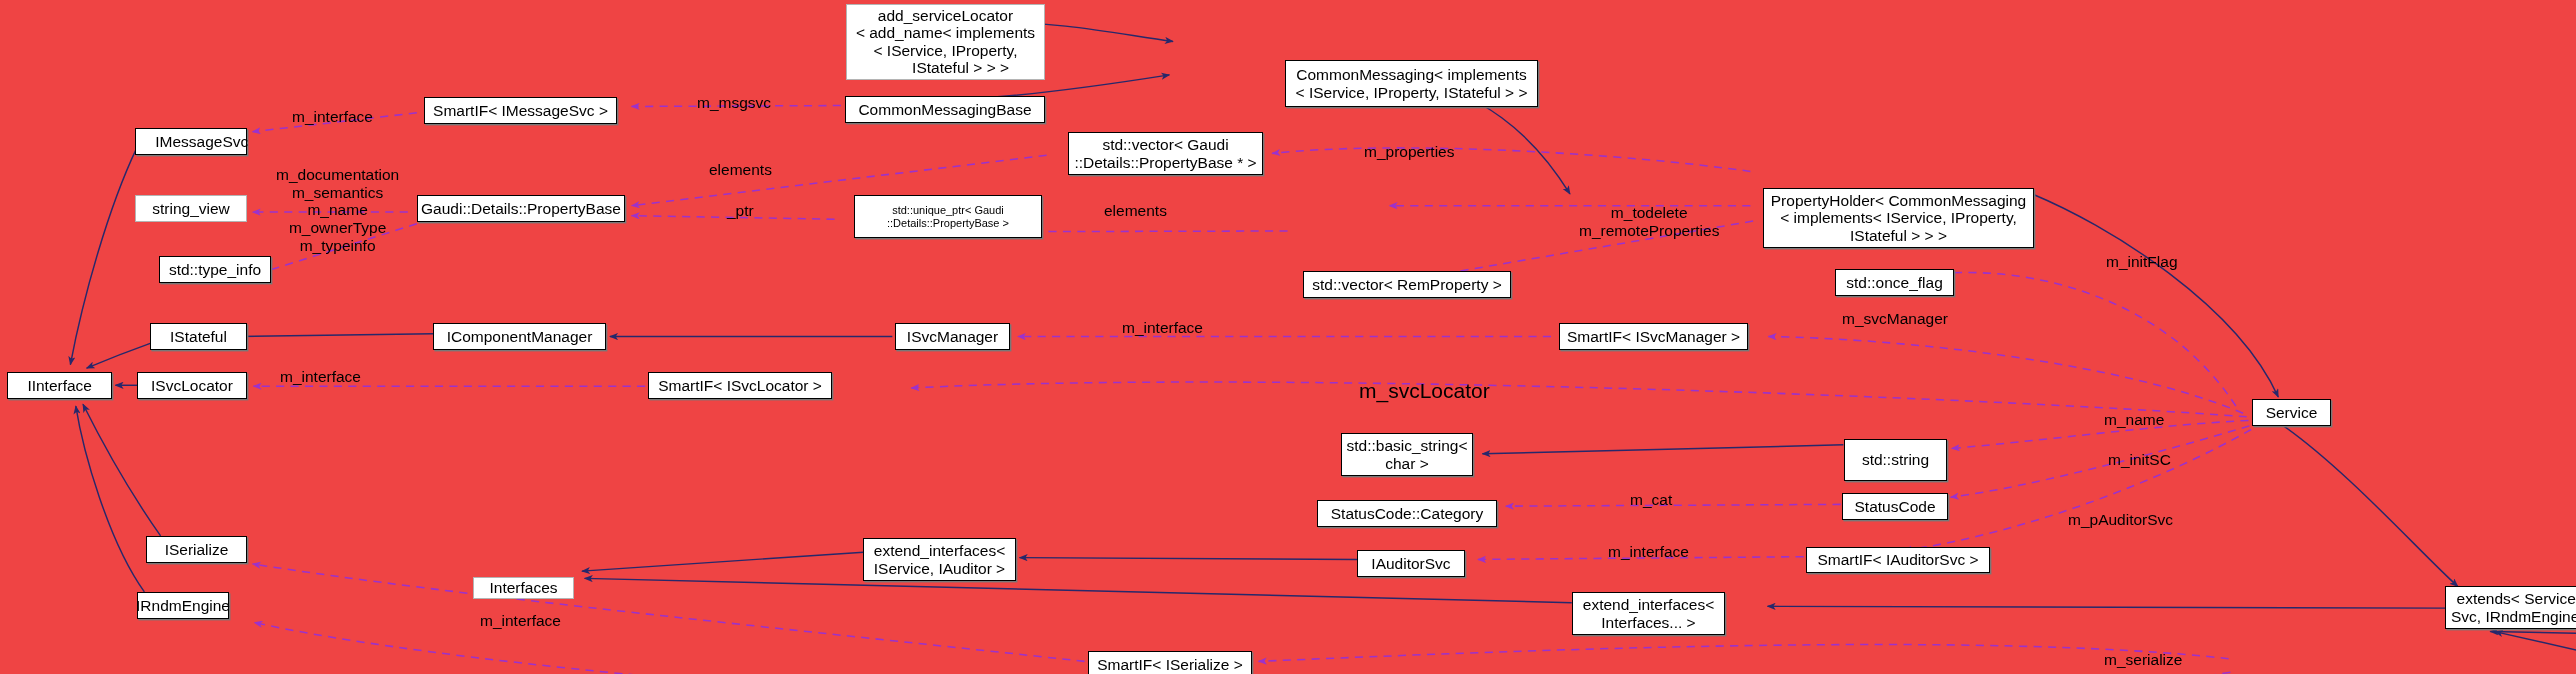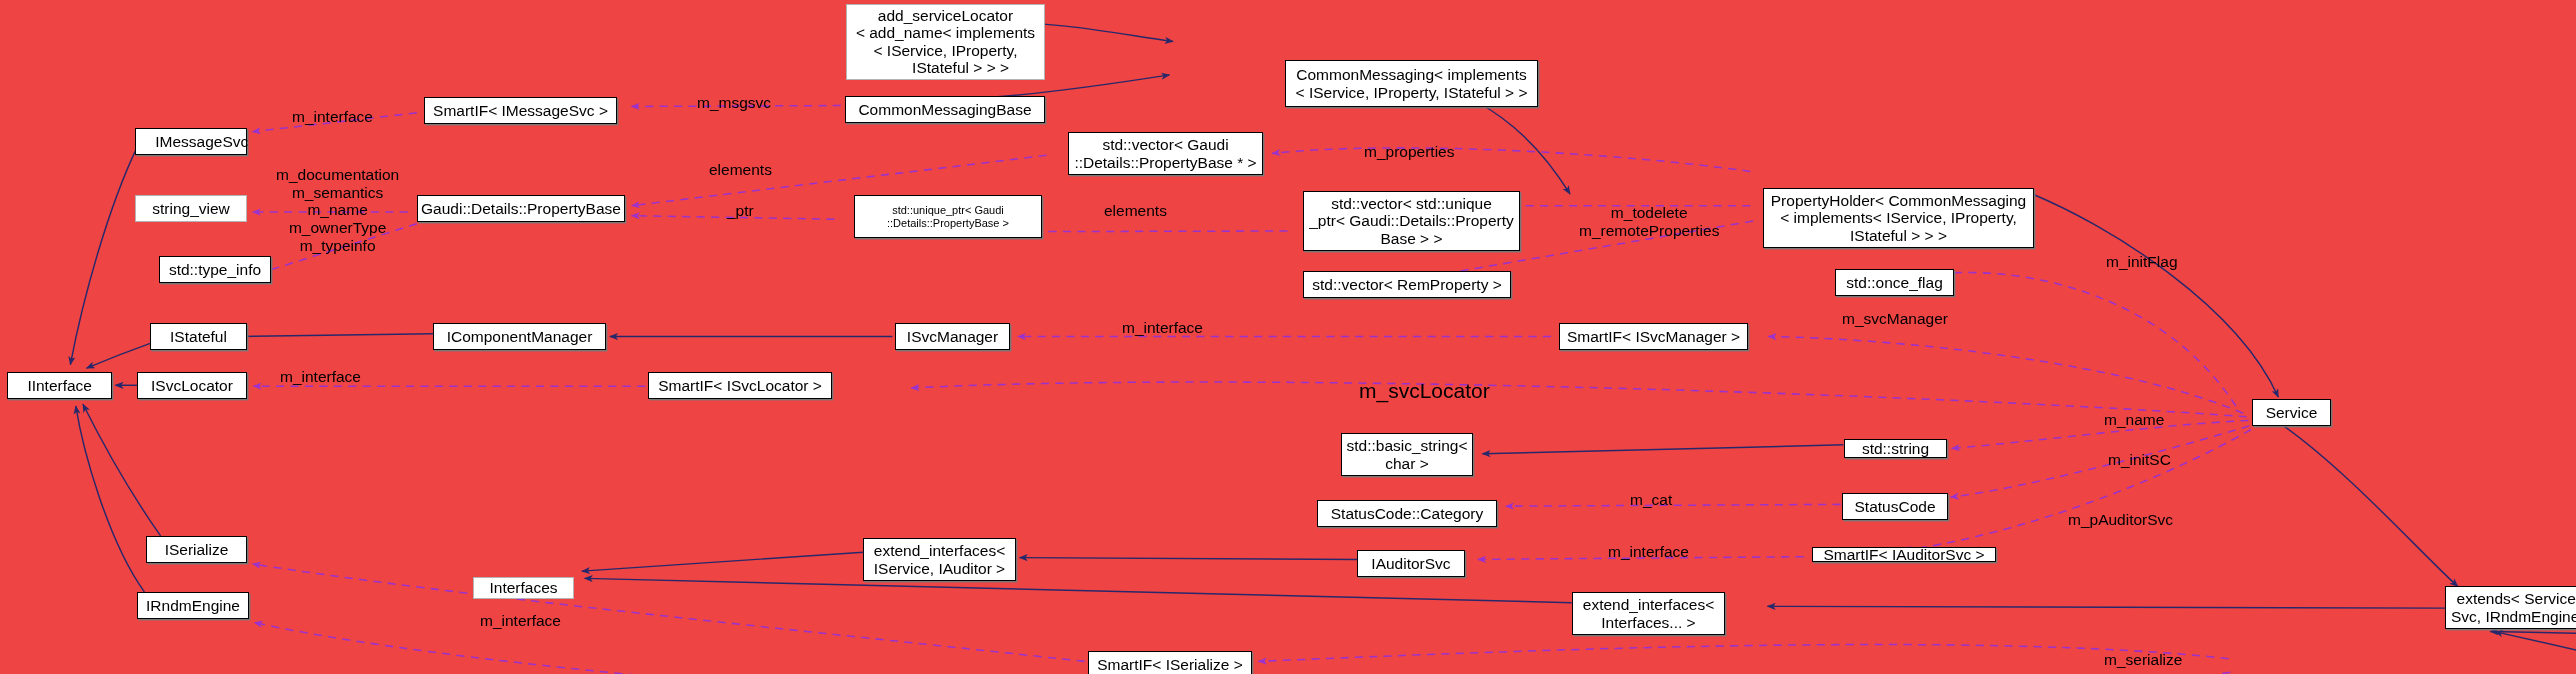--- a/index.html
+++ b/index.html
@@ -172,46 +172,43 @@
     <div class="node solid" style="left: 135px; top: 128px; width: 112px; height: 27px; font-size: 15.5px; padding-left: 25px;">IMessageSvc</div>
     <div class="node solid" style="left: 1068px; top: 132px; width: 195px; height: 43px; font-size: 15.5px;">std::vector&lt; Gaudi
 ::Details::PropertyBase * &gt;</div>
     <div class="node solid" style="left: 1763px; top: 188px; width: 271px; height: 60px; font-size: 15.5px;">PropertyHolder&lt; CommonMessaging
 &lt; implements&lt; IService, IProperty,
 IStateful &gt; &gt; &gt;</div>
     <div class="node light" style="left: 135px; top: 195px; width: 112px; height: 27px; font-size: 15.5px;">string_view</div>
     <div class="node solid" style="left: 417px; top: 195px; width: 208px; height: 27px; font-size: 15.5px;">Gaudi::Details::PropertyBase</div>
     <div class="node solid" style="left: 854px; top: 195px; width: 188px; height: 43px; font-size: 11px;">std::unique_ptr&lt; Gaudi
 ::Details::PropertyBase &gt;</div>
-    <div class="node solid" style="left: 1303px; top: 191px; width: 217px; height: 60px; font-size: 15.5px;">std::vector&lt; std::unique
-_ptr&lt; Gaudi::Details::Property
-Base &gt; &gt;</div>
     <div class="node solid" style="left: 135px; top: 256px; width: 112px; height: 27px; font-size: 15.5px; margin-left: 24px;">std::type_info</div>
     <div class="node solid" style="left: 1303px; top: 271px; width: 208px; height: 27px; font-size: 15.5px;">std::vector&lt; RemProperty &gt;</div>
     <div class="node solid" style="left: 1835px; top: 269px; width: 119px; height: 27px; font-size: 15.5px;">std::once_flag</div>
     <div class="node solid" style="left: 150px; top: 323px; width: 97px; height: 27px; font-size: 15.5px;">IStateful</div>
     <div class="node solid" style="left: 433px; top: 323px; width: 173px; height: 27px; font-size: 15.5px;">IComponentManager</div>
     <div class="node solid" style="left: 895px; top: 323px; width: 115px; height: 27px; font-size: 15.5px;">ISvcManager</div>
     <div class="node solid" style="left: 1559px; top: 323px; width: 189px; height: 27px; font-size: 15.5px;">SmartIF&lt; ISvcManager &gt;</div>
     <div class="node solid" style="left: 7.2px; top: 372px; width: 105px; height: 27px; font-size: 15.5px;">IInterface</div>
     <div class="node solid" style="left: 137px; top: 372px; width: 110px; height: 27px; font-size: 15.5px;">ISvcLocator</div>
     <div class="node solid" style="left: 648px; top: 372px; width: 184px; height: 27px; font-size: 15.5px;">SmartIF&lt; ISvcLocator &gt;</div>
     <div class="node solid" style="left: 2252px; top: 399px; width: 79px; height: 27px; font-size: 15.5px;">Service</div>
     <div class="node solid" style="left: 1341px; top: 433px; width: 132px; height: 43px; font-size: 15.5px;">std::basic_string&lt;
 char &gt;</div>
-    <div class="node solid" style="left: 1844px; top: 439px; width: 103px; height: 19px; font-size: 15.5px;">std::string</div>
+    <div class="node solid" style="left: 1844px; top: 439px; width: 103px; height: 42px; font-size: 15.5px;">std::string</div>
     <div class="node solid" style="left: 1317px; top: 500px; width: 180px; height: 27px; font-size: 15.5px;">StatusCode::Category</div>
     <div class="node solid" style="left: 1842px; top: 493px; width: 106px; height: 27px; font-size: 15.5px;">StatusCode</div>
     <div class="node solid" style="left: 146px; top: 536px; width: 101px; height: 27px; font-size: 15.5px;">ISerialize</div>
     <div class="node solid" style="left: 863px; top: 538px; width: 153px; height: 43px; font-size: 15.5px;">extend_interfaces&lt;
 IService, IAuditor &gt;</div>
     <div class="node light" style="left: 473px; top: 577px; width: 101px; height: 22px; font-size: 15.5px;">Interfaces</div>
     <div class="node solid" style="left: 1357px; top: 550px; width: 108px; height: 27px; font-size: 15.5px;">IAuditorSvc</div>
-    <div class="node solid" style="left: 1806px; top: 547px; width: 184px; height: 15px; font-size: 15.5px; margin-left: 6px;">SmartIF&lt; IAuditorSvc &gt;</div>
-    <div class="node solid" style="left: 137px; top: 592px; width: 112px; height: 27px; font-size: 15.5px;">IRndmEngine</div>
+    <div class="node solid" style="left: 1806px; top: 547px; width: 184px; height: 26px; font-size: 15.5px;">SmartIF&lt; IAuditorSvc &gt;</div>
+    <div class="node solid" style="left: 137px; top: 592px; width: 92px; height: 27px; font-size: 15.5px;">IRndmEngine</div>
     <div class="node solid" style="left: 1572px; top: 592px; width: 153px; height: 43px; font-size: 15.5px;">extend_interfaces&lt;
 Interfaces... &gt;</div>
     <div class="node solid" style="left: 2445px; top: 586px; width: 226px; height: 43px; font-size: 15.5px;">extends&lt; Service, IRndmGen
 Svc, IRndmEngine, ISerialize &gt;</div>
     <div class="node solid" style="left: 1088px; top: 651px; width: 164px; height: 27px; font-size: 15.5px;">SmartIF&lt; ISerialize &gt;</div>
     <div class="edge-label" style="left: 697px; top: 94px; font-size: 15.5px;">m_msgsvc</div>
     <div class="edge-label" style="left: 292px; top: 108px; font-size: 15.5px;">m_interface</div>
     <div class="edge-label" style="left: 1364px; top: 143px; font-size: 15.5px;">m_properties</div>
     <div class="edge-label" style="left: 709px; top: 161px; font-size: 15.5px;">elements</div>
     <div class="edge-label" style="left: 276px; top: 166px; font-size: 15.5px;">m_documentation

